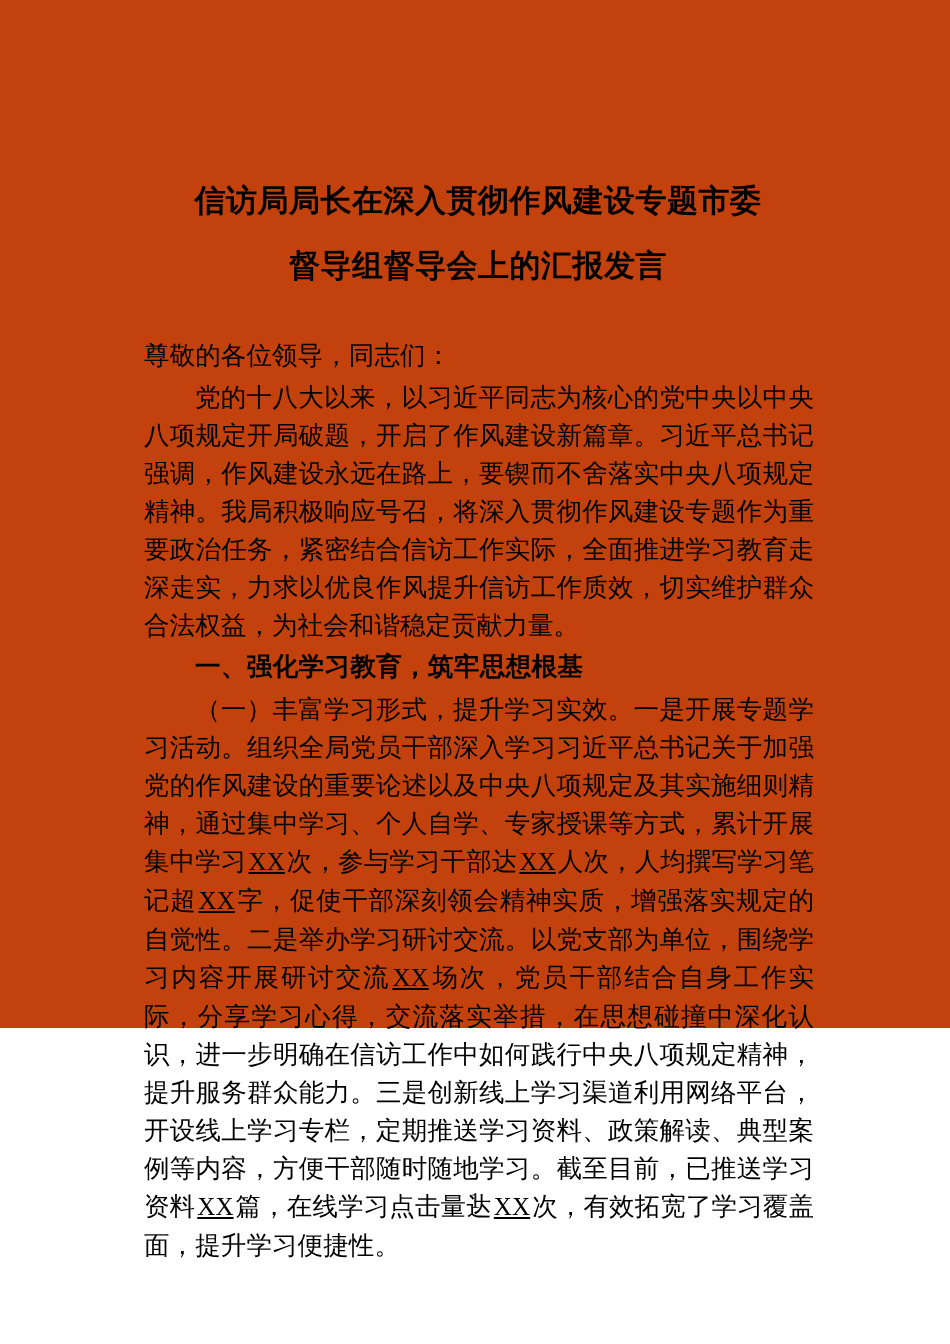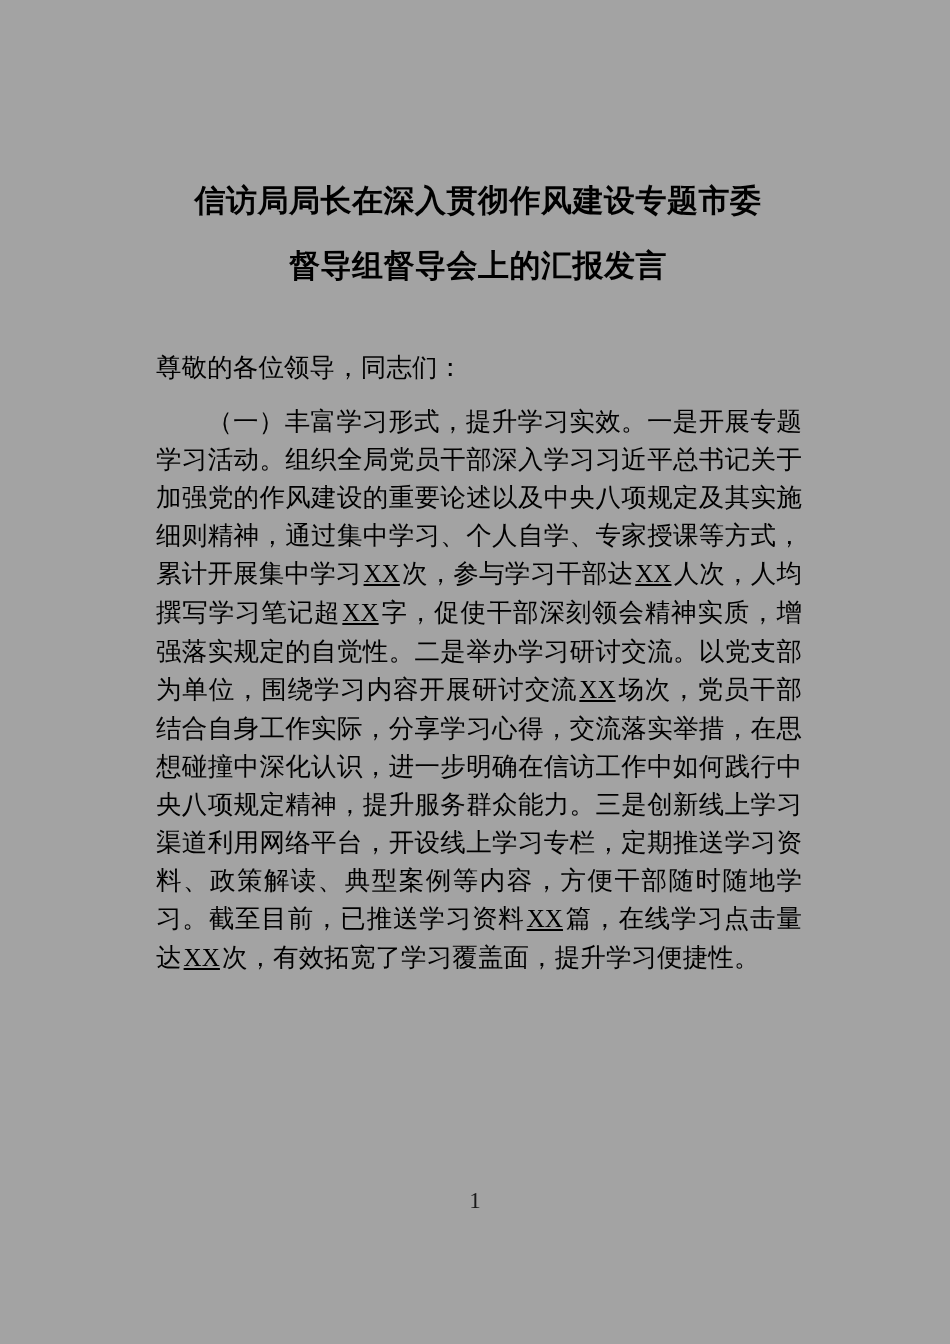--- a/index.html
+++ b/index.html
@@ -16,22 +16,22 @@
     font-family: "Liberation Sans", "DejaVu Sans", sans-serif;
     color: #000000;
     -webkit-font-smoothing: antialiased;
   }
 
   .page {
     position: absolute;
     left: 0;
     top: 0;
     width: 950px;
-    height: 1344px;
-    background: #a3a3a3;
+    height: 1028px;
+    background: #c2410c;
     box-sizing: border-box;
   }
 
   
   .doc-title {
     position: absolute;
     left: 140px;
     top: 168px;
     width: 676px;
     text-align: center;
@@ -51,21 +51,21 @@
     top: 332px;
     width: 678px;
   }
 
   .para {
     font-family: "Liberation Sans", "DejaVu Sans", sans-serif;
     font-weight: 400;
     font-size: 25.5px;
     line-height: 38px;
     color: #000000;
-    margin: 16px;
+    margin: 4px;
     text-align: justify;
     text-justify: inter-ideograph;
     letter-spacing: 0.1px;
   }
 
   .para.indent {
     text-indent: 2em;
   }
 
   
@@ -104,21 +104,23 @@
 
 <div class="page">
 
   <div class="doc-title">信访局局长在深入贯彻作风建设专题市委
 督导组督导会上的汇报发言</div>
 
   <div class="body-col">
 
     <p class="para">尊敬的各位领导，同志们：</p>
 
+    <p class="para indent">党的十八大以来，以习近平同志为核心的党中央以中央八项规定开局破题，开启了作风建设新篇章。习近平总书记强调，作风建设永远在路上，要锲而不舍落实中央八项规定精神。我局积极响应号召，将深入贯彻作风建设专题作为重要政治任务，紧密结合信访工作实际，全面推进学习教育走深走实，力求以优良作风提升信访工作质效，切实维护群众合法权益，为社会和谐稳定贡献力量。</p>
 
+    <p class="para section-heading">一、强化学习教育，筑牢思想根基</p>
 
     <p class="para indent">（一）丰富学习形式，提升学习实效。一是开展专题学习活动。组织全局党员干部深入学习习近平总书记关于加强党的作风建设的重要论述以及中央八项规定及其实施细则精神，通过集中学习、个人自学、专家授课等方式，累计开展集中学习<span class="lat">XX</span>次，参与学习干部达<span class="lat">XX</span>人次，人均撰写学习笔记超<span class="lat">XX</span>字，促使干部深刻领会精神实质，增强落实规定的自觉性。二是举办学习研讨交流。以党支部为单位，围绕学习内容开展研讨交流<span class="lat">XX</span>场次，党员干部结合自身工作实际，分享学习心得，交流落实举措，在思想碰撞中深化认识，进一步明确在信访工作中如何践行中央八项规定精神，提升服务群众能力。三是创新线上学习渠道利用网络平台，开设线上学习专栏，定期推送学习资料、政策解读、典型案例等内容，方便干部随时随地学习。截至目前，已推送学习资料<span class="lat">XX</span>篇，在线学习点击量达<span class="lat">XX</span>次，有效拓宽了学习覆盖面，提升学习便捷性。</p>
 
   </div>
 
   <div class="page-number">1</div>
 
 </div>
 
 </body></html>

